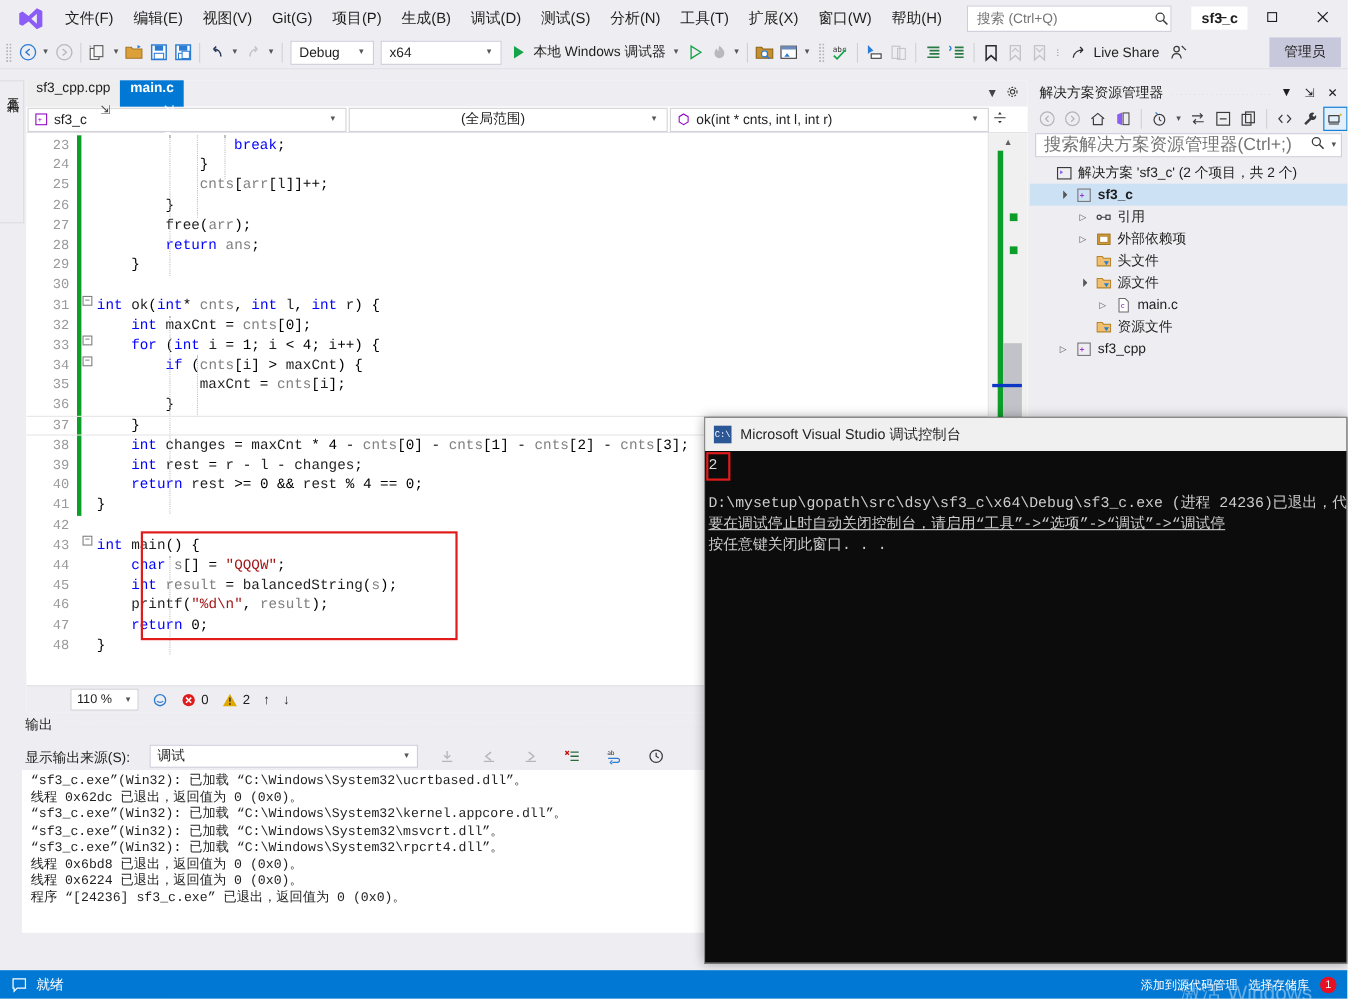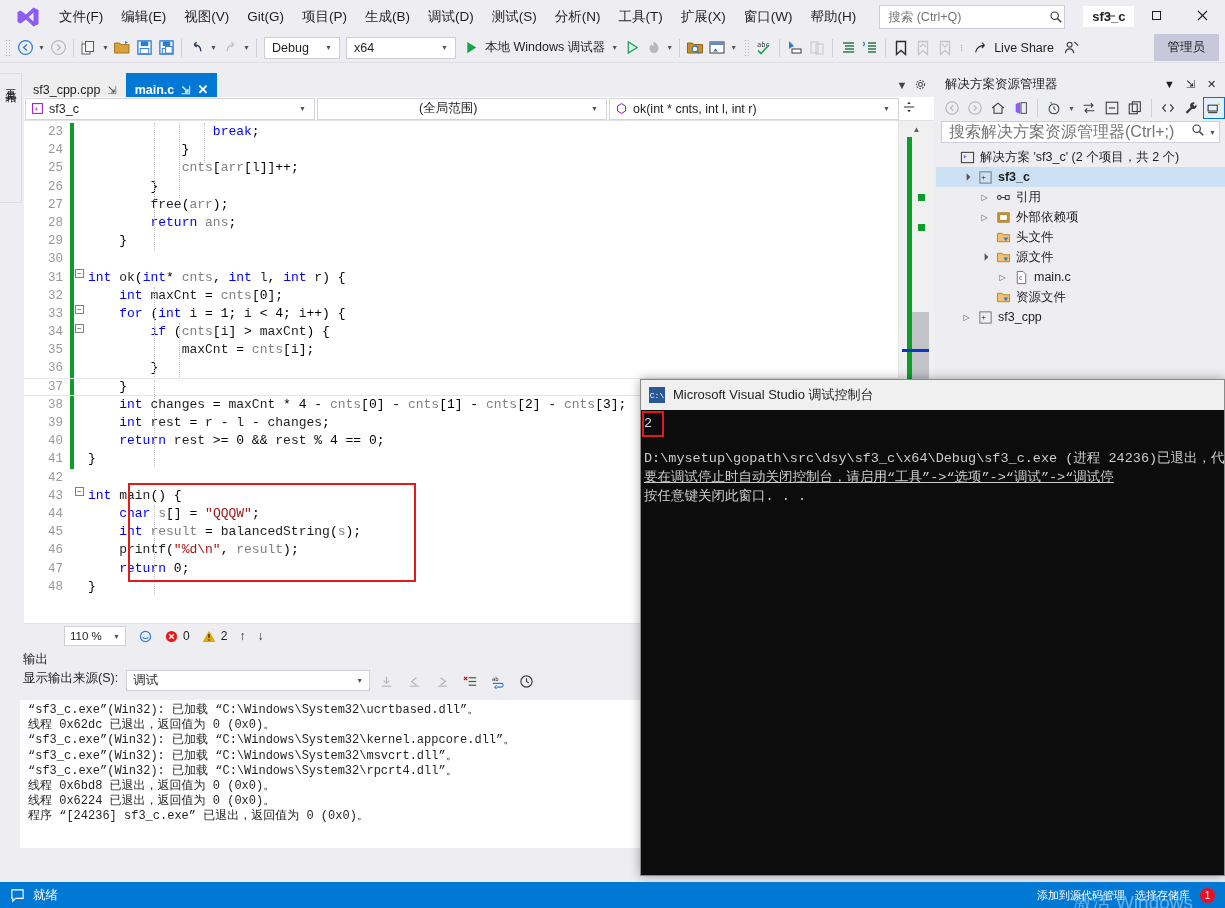--- a/index.html
+++ b/index.html
@@ -111,21 +111,21 @@
   .editor-pane {
     position: absolute; left: 24px; top: 73px; width: 910px; height: 575px;
     background: #fff;
   }
   .tabstrip {
     height: 24px; background: #eeeef2; display: flex; align-items: stretch;
   }
   .doctab {
     display: flex; align-items: flex-end; gap: 7px;
     padding: 0 9px; font-size: 12.5px; color: #1e1e1e;
-    background: #eeeeee; cursor: default;
+    background: #eeeeee; cursor: default; flex-direction: column;
   }
   .doctab.active { background: #0078d4; color: #fff; font-weight: bold; }
   .doctab .pin { font-size: 11px; opacity: .85; }
   .doctab .x { font-size: 13px; }
   .tabstrip-right {
     margin-left: auto; display: flex; align-items: center; gap: 2px;
     padding-right: 6px;
   }
   .tabstrip-right .ic { width: 16px; text-align: center; font-size: 11px; color: #444; }
 
@@ -227,21 +227,21 @@
     background: #eeeef2;
   }
   .op-title {
     height: 22px; display: flex; align-items: center; gap: 8px;
     padding-left: 9px; font-size: 12.5px; color: #1e1e1e;
   }
   .op-dots { flex: 1; height: 1px;
     background-image: radial-gradient(#bfbfc6 1px, transparent 1px);
     background-size: 4px 4px; margin-top: 3px; }
   .op-toolbar {
-    height: 28px; display: flex; align-items: flex-start; gap: 4px; padding-left: 9px;
+    height: 28px; display: flex; align-items: flex-end; gap: 14px; padding-left: 9px;
   }
   .op-lab { font-size: 12.5px; color: #1e1e1e; }
   .op-combo {
     width: 244px; height: 21px; background: #fff; border: 1px solid #ccceda;
     display: flex; align-items: center; padding: 0 2px 0 6px;
     font-size: 12.5px; color: #1e1e1e; margin-left: 4px;
   }
   .op-combo .cc { margin-left: auto; font-size: 7px; color: #555; padding: 0 4px; }
   .op-ic { width: 24px; height: 22px; display: flex; align-items: center; justify-content: center; }
   .op-body {

